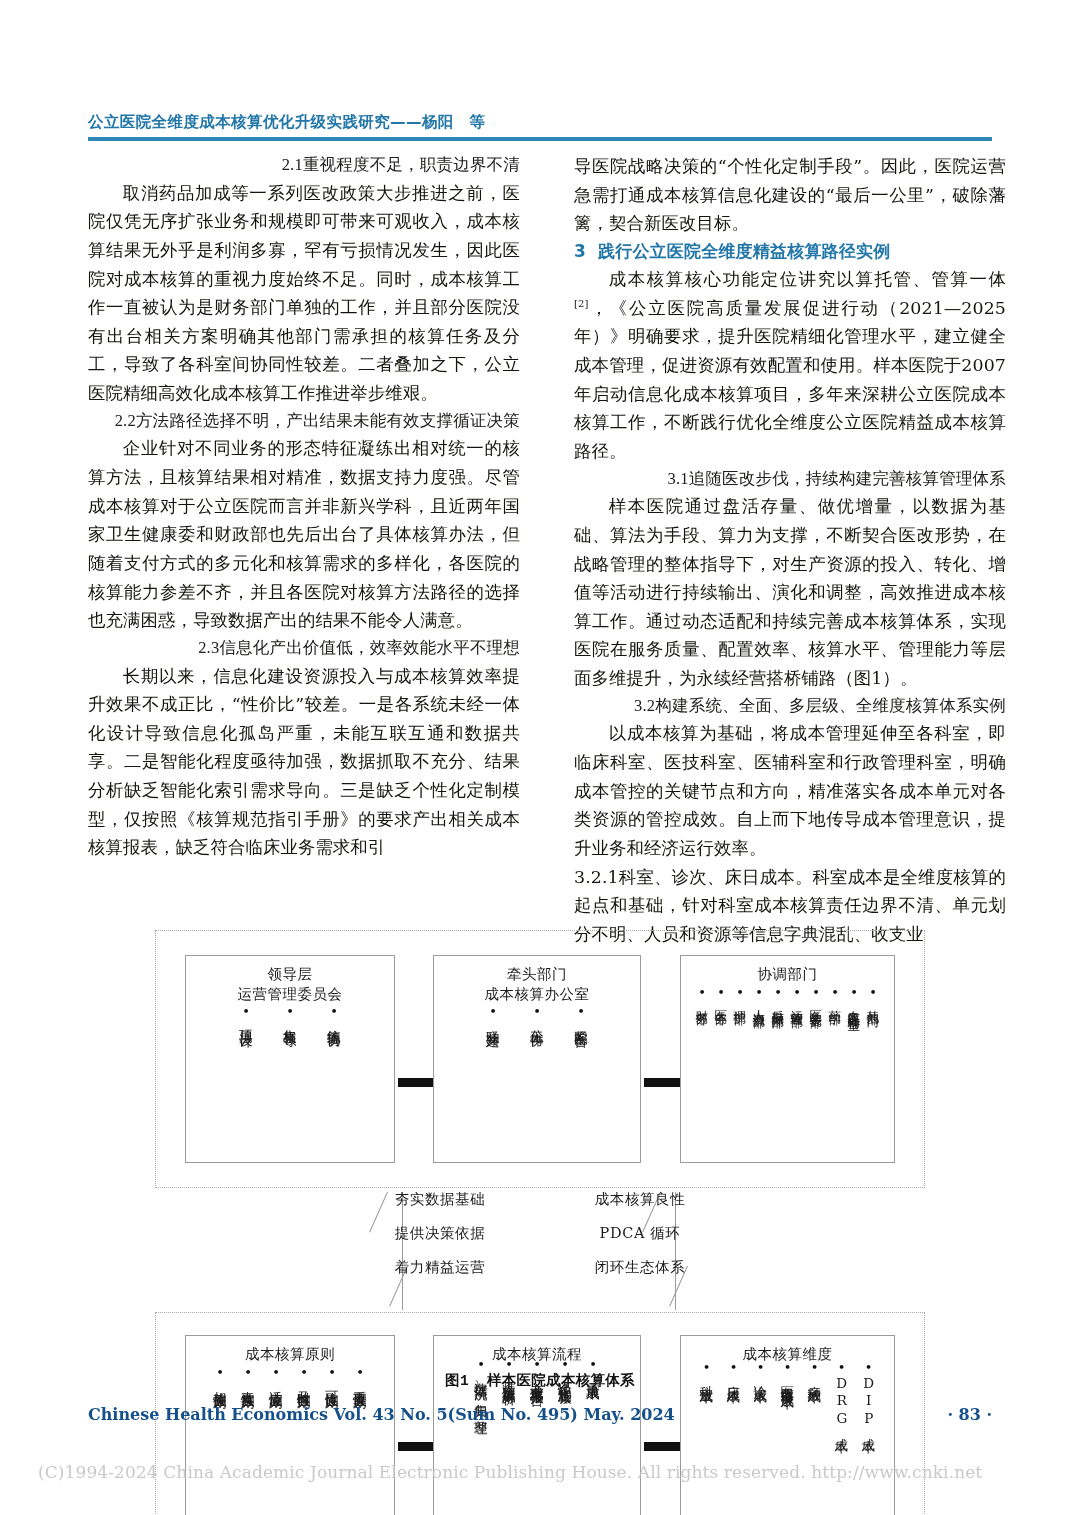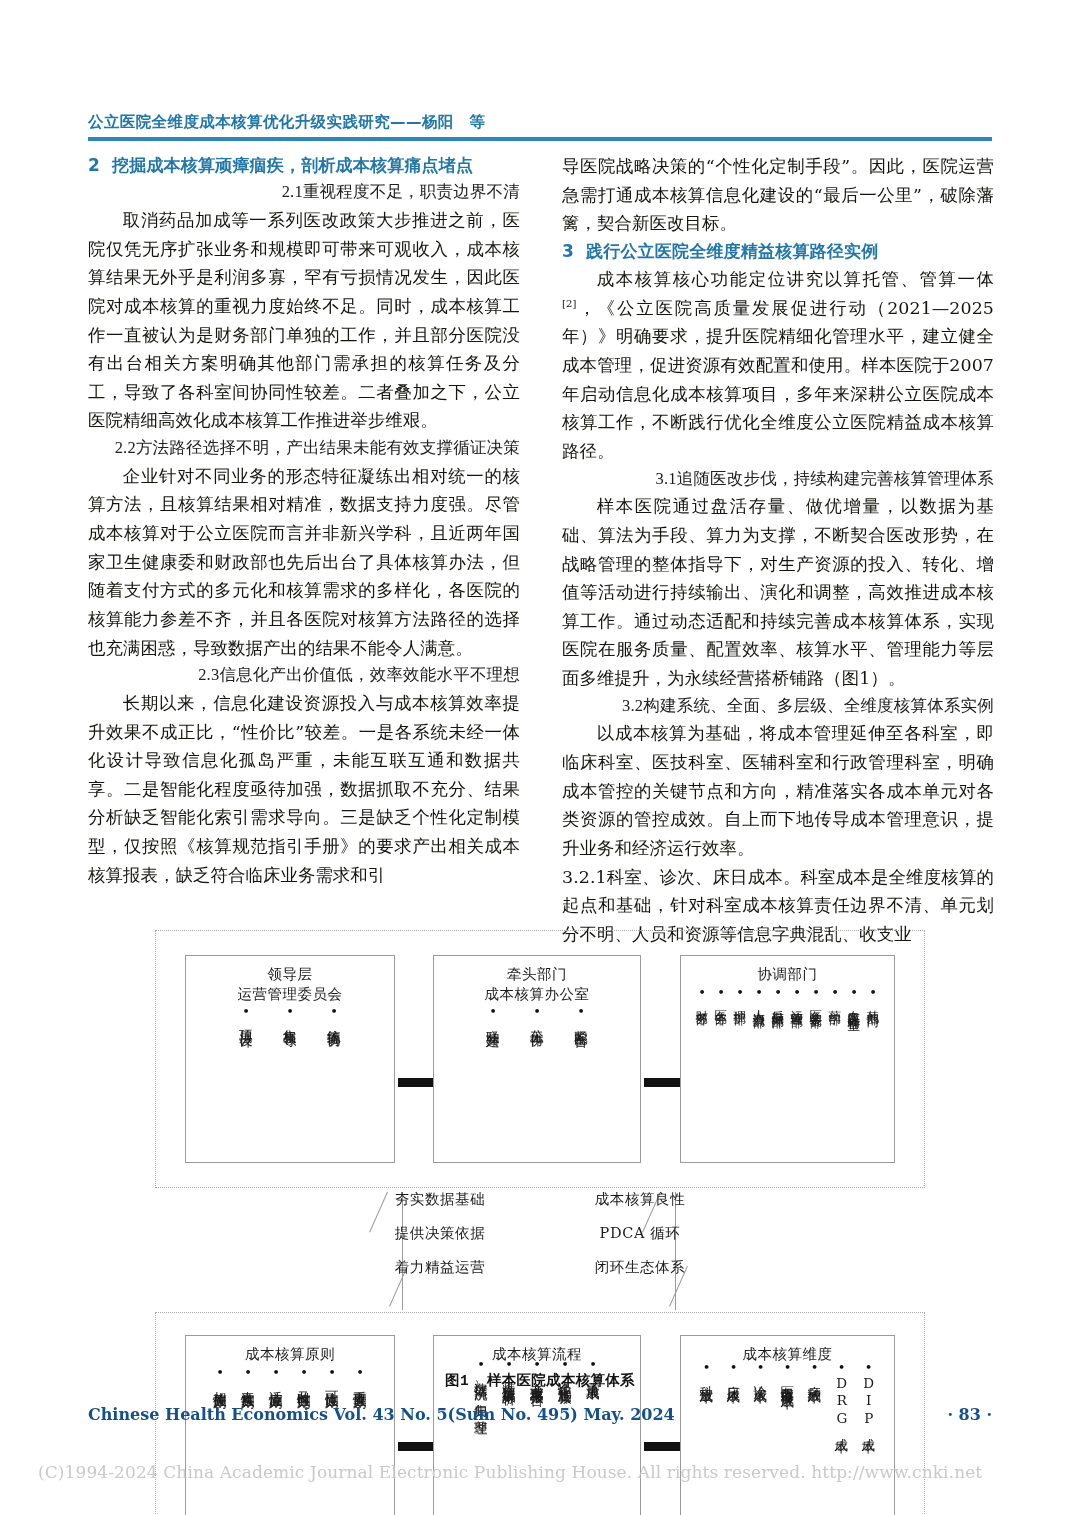--- a/index.html
+++ b/index.html
@@ -25,21 +25,21 @@
     color:#2277a8;
   }
   .runrule {
     position:absolute; left:88px; top:137px; width:904px; height:4px;
     background:#2e87b5;
   }
 
   
   .col { position:absolute; top:152px; width:432px; }
   .col-left  { left:88px; }
-  .col-right { left:562px; }
+  .col-right { left:574px; }
 
   .h1 {
     font-family:"DejaVu Sans","Liberation Sans",sans-serif;
     font-weight:bold;
     font-size:17px;
     color:#2277a8;
     line-height:1.55;
     margin:0 0 1px 0;
     letter-spacing:.2px;
     white-space:nowrap;
@@ -174,21 +174,20 @@
 </style>
 </head>
 <body>
 
 <div class="page">
 
   <div class="runhead">公立医院全维度成本核算优化升级实践研究——杨阳　等</div>
   <div class="runrule"></div>
 
   <div class="col col-left">
-    <div class="h1"><span class="num">2</span><span>挖掘成本核算顽瘴痼疾，剖析成本核算痛点堵点</span></div>
 
     <div class="h2"><span class="num">2.1</span><span>重视程度不足，职责边界不清</span></div>
     <p class="body indent">取消药品加成等一系列医改政策大步推进之前，医院仅凭无序扩张业务和规模即可带来可观收入，成本核算结果无外乎是利润多寡，罕有亏损情况发生，因此医院对成本核算的重视力度始终不足。同时，成本核算工作一直被认为是财务部门单独的工作，并且部分医院没有出台相关方案明确其他部门需承担的核算任务及分工，导致了各科室间协同性较差。二者叠加之下，公立医院精细高效化成本核算工作推进举步维艰。</p>
 
     <div class="h2"><span class="num">2.2</span><span>方法路径选择不明，产出结果未能有效支撑循证决策</span></div>
     <p class="body indent">企业针对不同业务的形态特征凝练出相对统一的核算方法，且核算结果相对精准，数据支持力度强。尽管成本核算对于公立医院而言并非新兴学科，且近两年国家卫生健康委和财政部也先后出台了具体核算办法，但随着支付方式的多元化和核算需求的多样化，各医院的核算能力参差不齐，并且各医院对核算方法路径的选择也充满困惑，导致数据产出的结果不能令人满意。</p>
 
     <div class="h2"><span class="num">2.3</span><span>信息化产出价值低，效率效能水平不理想</span></div>
     <p class="body indent">长期以来，信息化建设资源投入与成本核算效率提升效果不成正比，“性价比”较差。一是各系统未经一体化设计导致信息化孤岛严重，未能互联互通和数据共享。二是智能化程度亟待加强，数据抓取不充分、结果分析缺乏智能化索引需求导向。三是缺乏个性化定制模型，仅按照《核算规范指引手册》的要求产出相关成本核算报表，缺乏符合临床业务需求和引</p>
   </div>

